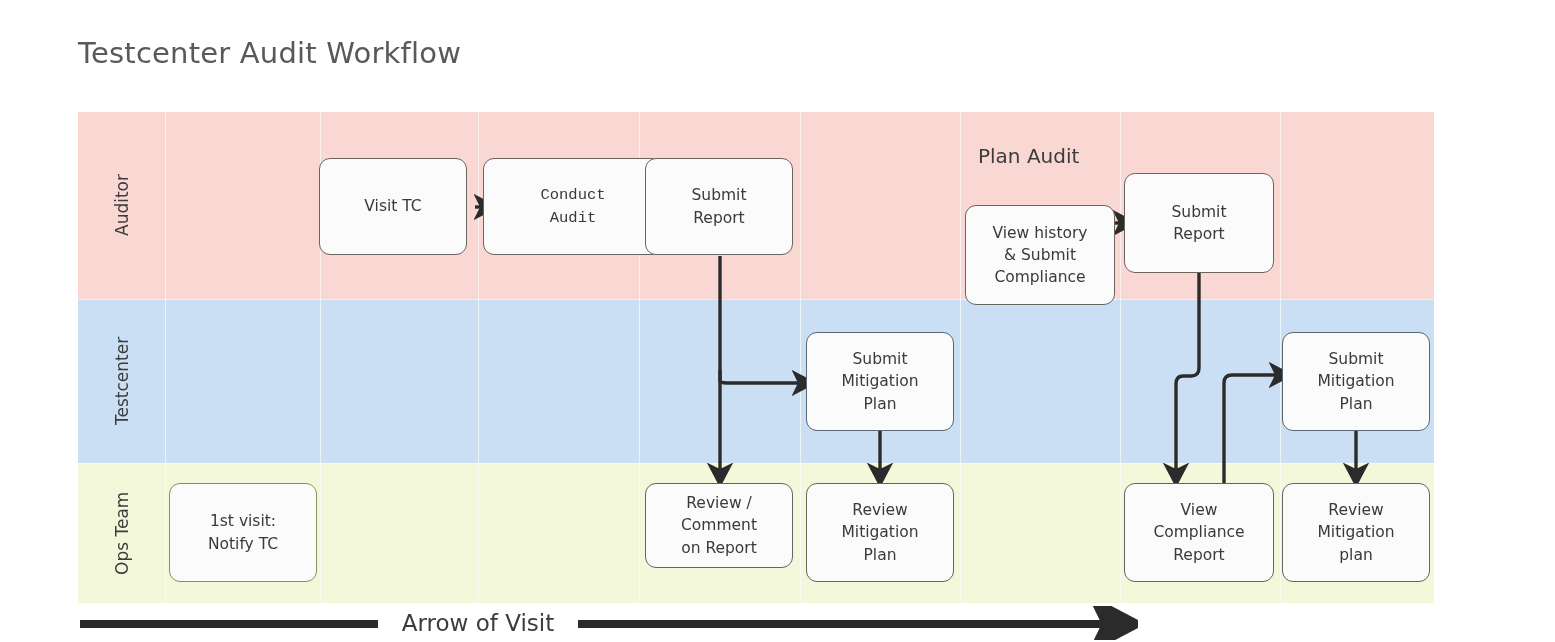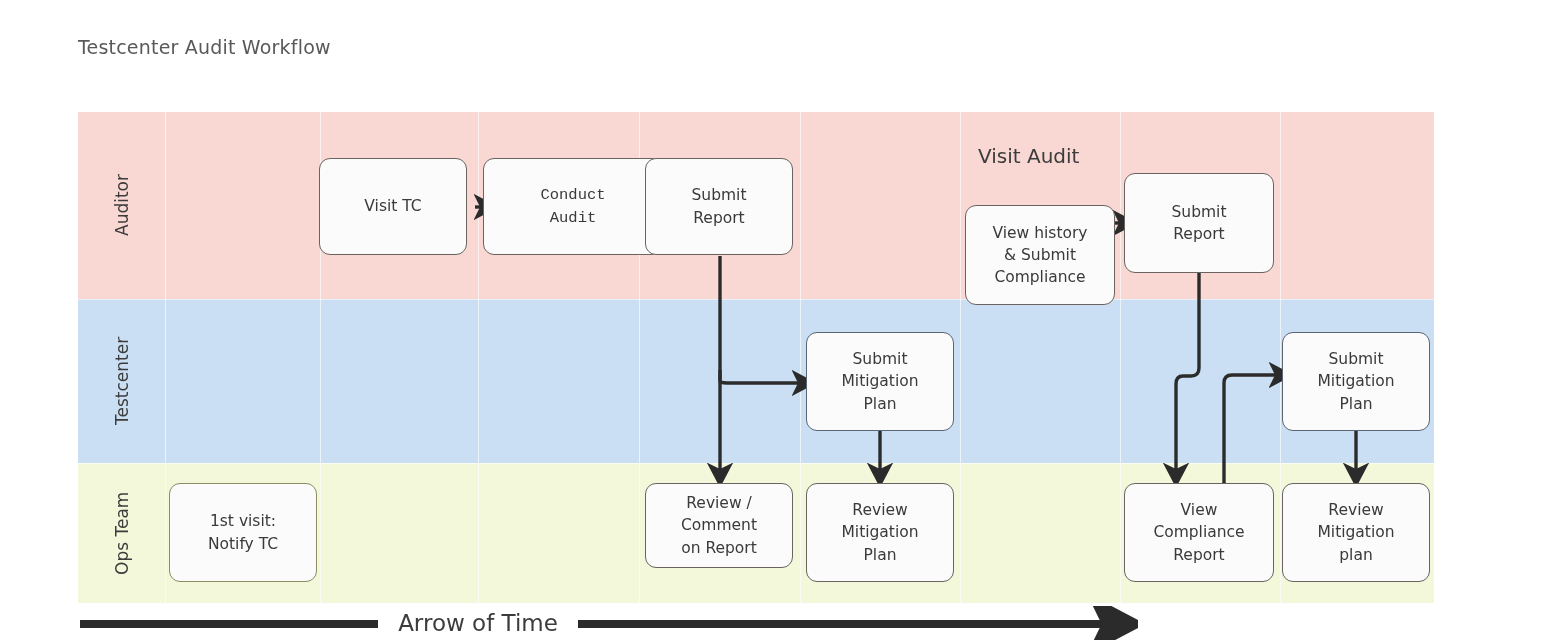--- a/index.html
+++ b/index.html
@@ -8,21 +8,21 @@
     background:#ffffff;
     font-family:"DejaVu Sans","Liberation Sans",sans-serif;
     overflow:hidden;
     position:relative;
   }
   #stage{position:absolute;left:0;top:0;width:1555px;height:642px;}
 
   
   .page-title{
     position:absolute;left:78px;top:36px;
-    font-size:19px;color:#595959;font-weight:400;
+    font-size:29px;color:#595959;font-weight:400;
     letter-spacing:.2px;white-space:nowrap;
   }
 
   
   .lanes{position:absolute;left:78px;top:112px;width:1356px;height:491px;}
   .lane{position:absolute;left:0;width:1356px;}
   .lane-auditor{top:0;height:187px;background:#f9d8d4;}
   .lane-testcenter{top:187px;height:164px;background:#cadff4;}
   .lane-ops{top:351px;height:140px;background:#f3f8da;}
 
@@ -124,21 +124,21 @@
       <path d="M880,430 L880,470"></path>
 
       <path d="M1199,273 L1199,368 Q1199,376 1191,376 L1183,376 Q1176,376 1176,384 L1176,470"></path>
 
       <path d="M1224,488 L1224,383 Q1224,375 1232,375 L1276,375"></path>
 
       <path d="M1356,430 L1356,470"></path>
     </g>
   </svg>
 
-  <div class="caption" style="left:978px;top:144px;">Visit Audit</div>
+  <div class="caption" style="left:978px;top:144px;">Plan Audit</div>
 
   <div class="box" style="left:319px;top:158px;width:148px;height:97px;">Visit TC</div>
 
   <div class="box" style="left:483px;top:158px;width:180px;height:97px;font-family:Liberation Mono, monospace;">Conduct<br>Audit</div>
 
   <div class="box" style="left:645px;top:158px;width:148px;height:97px;">Submit<br>Report</div>
 
   <div class="box" style="left:965px;top:173px;width:150px;height:100px;margin-top:32px;">View history<br>&amp; Submit<br>Compliance</div>
 
   <div class="box" style="left:1124px;top:173px;width:150px;height:100px;">Submit<br>Report</div>
@@ -159,16 +159,16 @@
 
   <div class="aot">
     <svg id="aot-svg" viewBox="0 0 1060 34">
       <defs>
         <marker id="ah2" markerWidth="11" markerHeight="11" refX="2.2" refY="4.2" orient="auto" markerUnits="strokeWidth">
           <path d="M0,0.3 L7.4,4.2 L0,8.1 L1.9,4.2 Z" fill="#2b2b2b"></path>
         </marker>
       </defs>
       <line x1="2" y1="18" x2="1026" y2="18" stroke="#2b2b2b" stroke-width="8" marker-end="url(#ah2)"></line>
     </svg>
-    <div class="aot-label">Arrow of Time</div>
+    <div class="aot-label">Arrow of Visit</div>
   </div>
 
 </div>
 
 </body></html>

